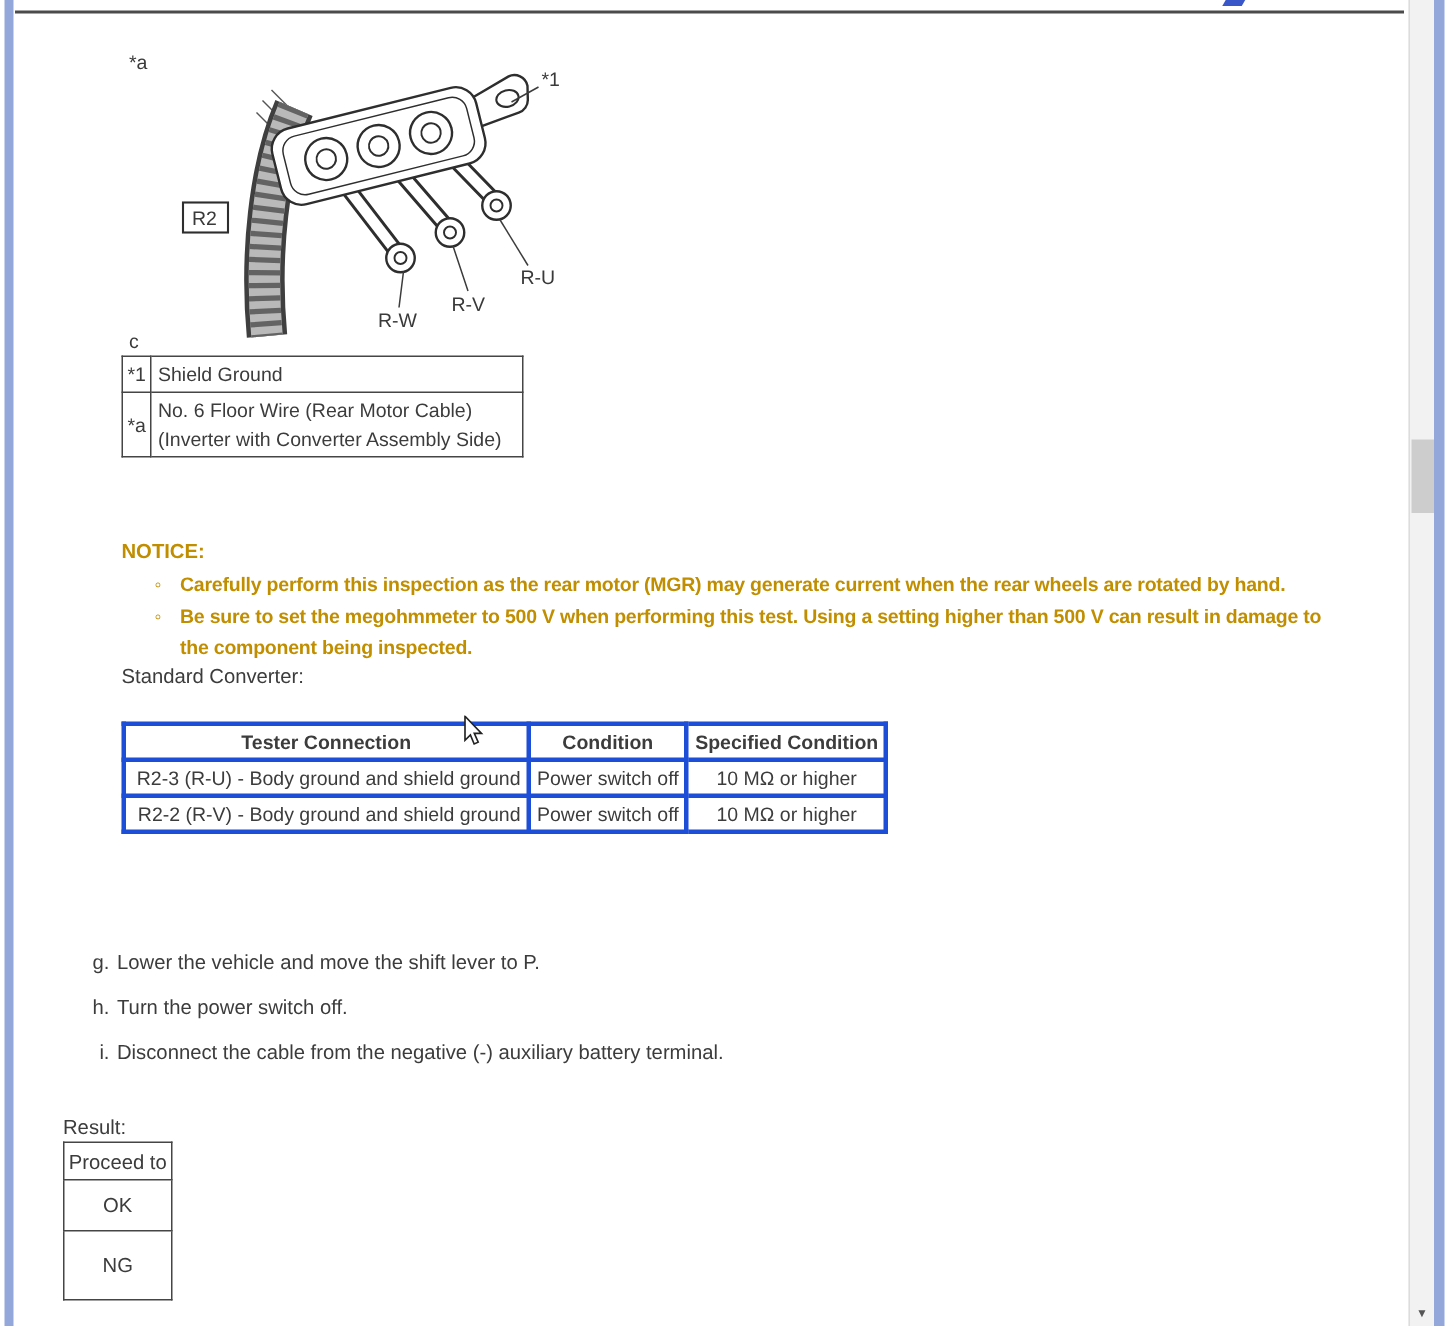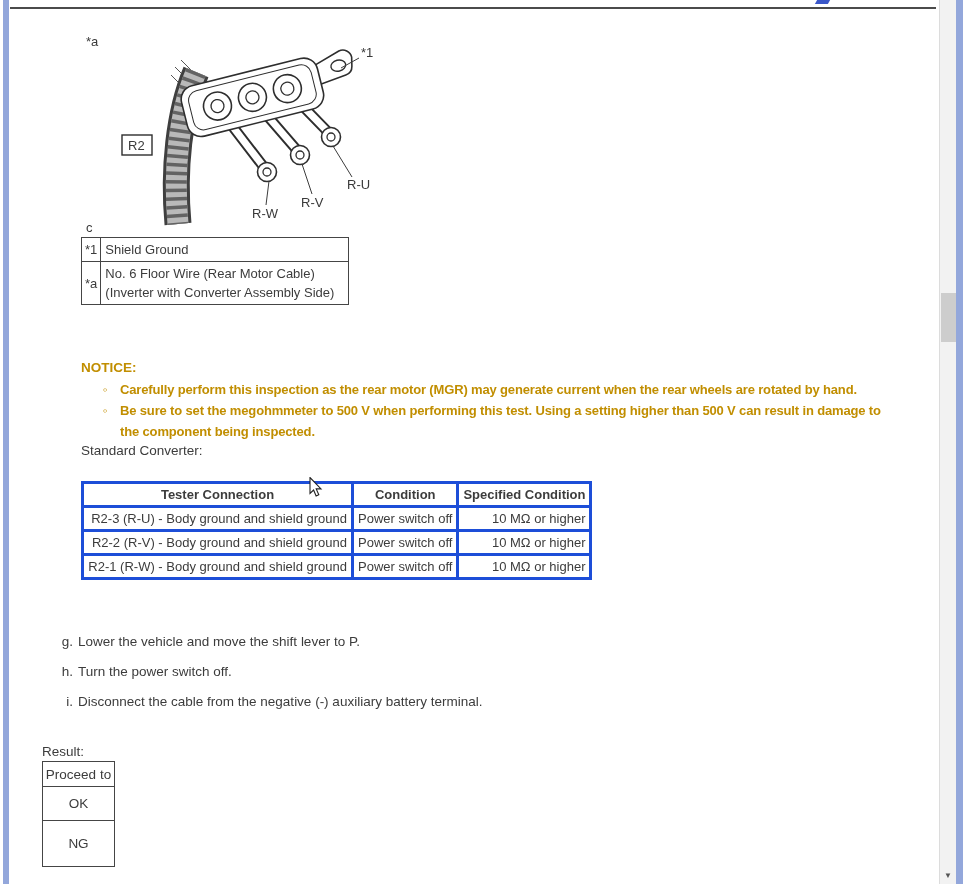--- a/index.html
+++ b/index.html
@@ -42,21 +42,21 @@
   .std-res { position: absolute; left: 81px; top: 443px; font-size: 13.5px; }
 
   
   .res-table { position: absolute; left: 81px; top: 481px; font-size: 13px; border-collapse: collapse; }
   .res-table th, .res-table td { border: 3px solid #1d4ed8; height: 24px; white-space: nowrap; padding: 0 4px; }
   .res-table th { font-weight: bold; text-align: center; }
   .res-table th.c1 { min-width: 270px; }
   .res-table th.c2 { min-width: 102px; }
   .res-table th.c3 { min-width: 117px; }
   .res-table td.c1 { text-align: right; }
-  .res-table td.c2, .res-table td.c3 { text-align: right; }
+  .res-table td.c2, .res-table td.c3 { text-align: center; }
 
   
   .step { position: absolute; display: flex; font-size: 13.5px; }
   .step .letter { flex: 0 0 15px; width: 15px; text-align: right; margin-right: 5px; }
   .step-g { left: 58px; top: 634px; }
   .step-h { left: 58px; top: 664px; }
   .step-i { left: 58px; top: 694px; }
 
   .result-label { position: absolute; left: 42px; top: 744px; font-size: 13.5px; }
 
@@ -193,25 +193,20 @@
   <tr>
     <td class="c1">R2-3 (R-U) - Body ground and shield ground</td>
     <td class="c2">Power switch off</td>
     <td class="c3">10 MΩ or higher</td>
   </tr>
   <tr>
     <td class="c1">R2-2 (R-V) - Body ground and shield ground</td>
     <td class="c2">Power switch off</td>
     <td class="c3">10 MΩ or higher</td>
   </tr>
-  <tr>
-    <td class="c1">R2-1 (R-W) - Body ground and shield ground</td>
-    <td class="c2">Power switch off</td>
-    <td class="c3">10 MΩ or higher</td>
-  </tr>
 </tbody>
   </table>
 
 <svg class="cursor" width="14" height="22" viewBox="0 0 14 22">
   <polygon points="1,0.5 1,16.5 4.6,13 7.1,19 9.8,17.8 7.2,11.9 12,11.9" fill="#ffffff" stroke="#222222" stroke-width="1.1"></polygon>
 </svg>
 
 <div class="step step-g">
   <span class="letter">g.</span>
   <span class="stext">Lower the vehicle and move the shift lever to P.</span>

